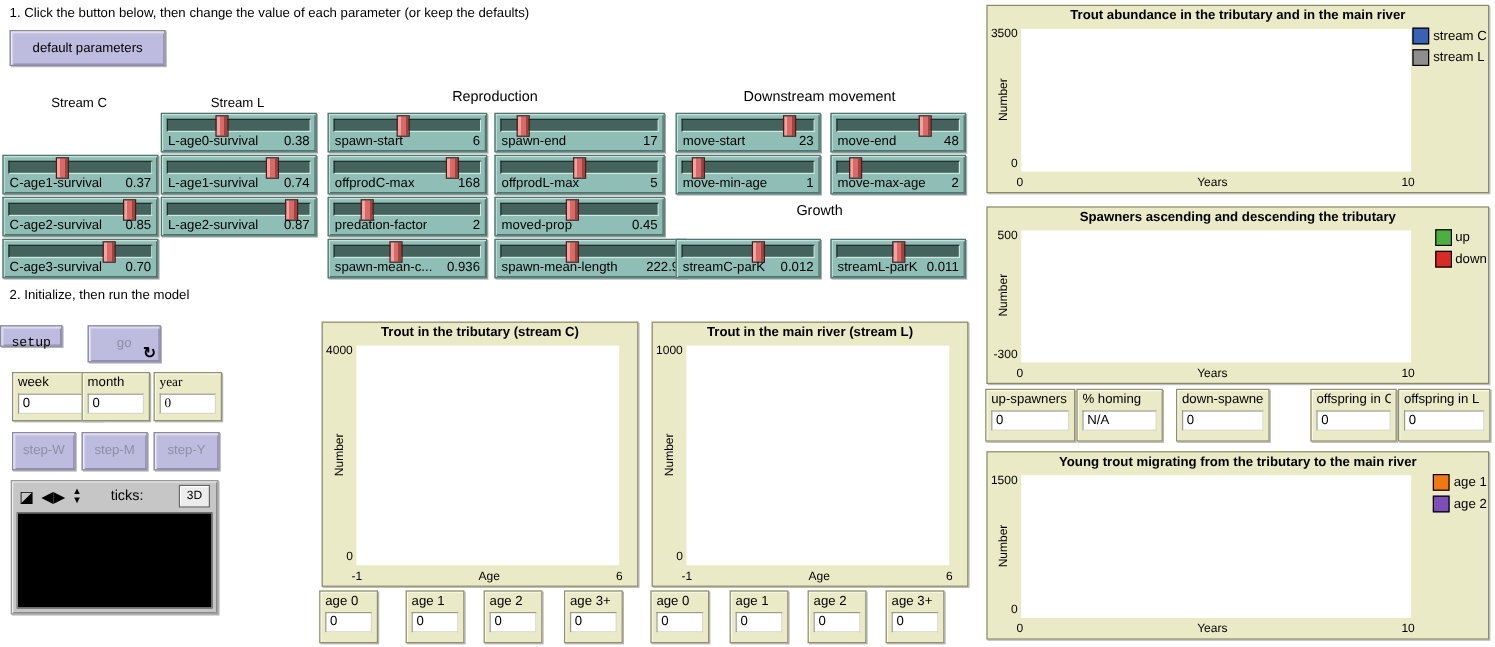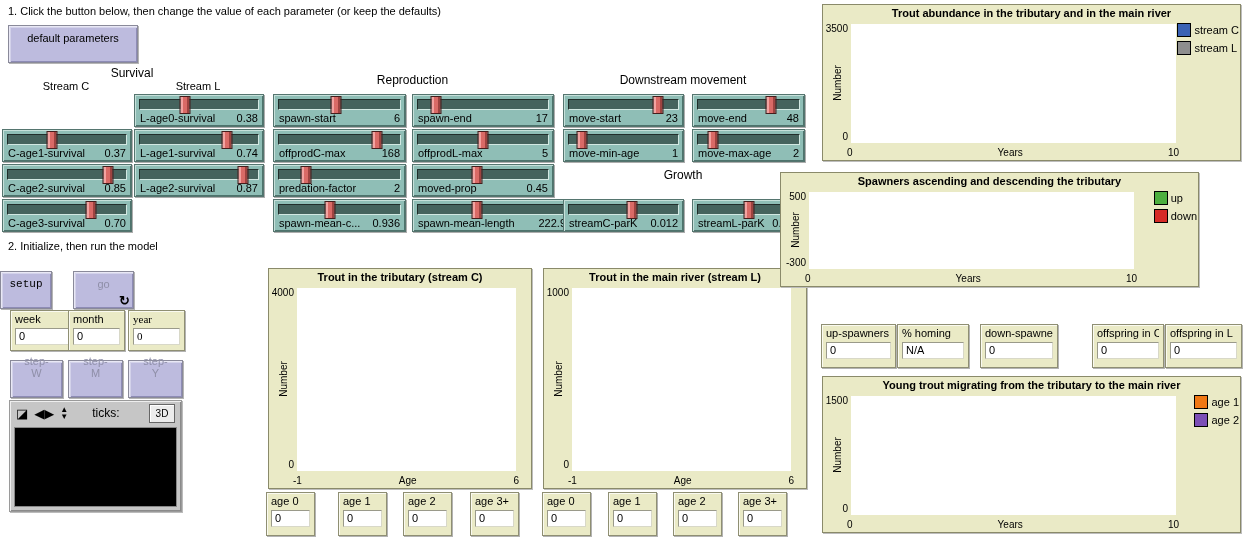--- a/index.html
+++ b/index.html
@@ -5,21 +5,21 @@
   html,body{margin:0;padding:0;background:#fff;}
   body{font-family:"Liberation Sans",sans-serif;color:#000;}
   #app{position:relative;width:1246px;height:539px;background:#fff;overflow:hidden;font-size:11px;}
   .abs{position:absolute;}
   .hdr{position:absolute;text-align:center;font-size:12px;}
   .subhdr{position:absolute;text-align:center;font-size:11px;}
 
   
   .nlbtn{position:absolute;background:#BDBBDE;border:1px solid #8a8a9a;
     box-shadow:inset 1px 1px 0 #e9e8f5,inset 2px 2px 0 #d3d2ea,inset -1px -1px 0 #8e8cb6,1px 1px 0 #b5b5b5;
-    font-family:"Liberation Sans",sans-serif;font-size:11px;color:#000;display:flex;align-items:flex-end;justify-content:center;cursor:pointer;padding:18px;}
+    font-family:"Liberation Sans",sans-serif;font-size:11px;color:#000;display:flex;align-items:flex-start;justify-content:center;cursor:pointer;padding:8px;}
   .nlbtn.dim{color:#8f8fa8;}
   .forever{position:absolute;right:3px;bottom:1px;font-size:13px;font-weight:bold;color:#000;line-height:13px;}
 
   
   .slider{position:absolute;height:31px;background:#8FBEB6;border:1px solid #55756f;
     box-shadow:inset 1px 1px 0 #c6e0da,inset -1px -1px 0 #4d736c,1px 1px 0 #adadad;}
   .track{position:absolute;left:4px;right:4px;top:4px;height:9px;background:#45635d;
     border-top:1px solid #222e2b;border-left:1px solid #222e2b;border-bottom:1px solid #d2e8e2;border-right:1px solid #d2e8e2;}
   .thumb{position:absolute;top:-4px;width:9px;height:16px;transform:translateX(-50%);
     background:linear-gradient(90deg,#f2a3a1 0 30%,#d96a66 30% 72%,#9e4340 72%);border:1px solid #441d1c;}
@@ -60,21 +60,20 @@
 </head>
 <body>
 
 <div id="app">
 
   <div class="abs" style="left:8px;top:5px;">1. Click the button below, then change the value of each parameter (or keep the defaults)</div>
   <button class="nlbtn" style="left:8px;top:25px;width:130px;height:30px;">
       <span>default parameters</span>
     </button>
 
-  <div class="hdr" style="left:2px;top:66px;width:260px;">Survival</div>
   <div class="subhdr" style="left:2px;top:80px;width:128px;">Stream C</div>
   <div class="subhdr" style="left:134px;top:80px;width:128px;">Stream L</div>
   <div class="hdr" style="left:273px;top:73px;width:279px;">Reproduction</div>
   <div class="hdr" style="left:563px;top:73px;width:240px;">Downstream movement</div>
   <div class="hdr" style="left:563px;top:168px;width:240px;">Growth</div>
 
   <div class="slider" style="left:2px;top:129px;width:128px;">
     <div class="track">
         <div class="thumb" style="left: 37%;"></div>
       </div>
@@ -382,21 +381,21 @@
           <span>stream L</span>
         </div>
     </div>
     <div class="xrow">
         <span>0</span>
         <span>Years</span>
         <span>10</span>
       </div>
   </div>
 
-  <div class="plot haslegend" style="left:780px;top:172px;width:419px;height:115px;">
+  <div class="plot haslegend" style="left:822px;top:172px;width:419px;height:148px;">
     <div class="ptitle">Spawners ascending and descending the tributary</div>
     <span class="tymax">500</span>
     <span class="ylab">Number</span>
     <span class="tymin">-300</span>
     <div class="parea"></div>
     <div class="legend">
       <div class="litem">
           <span class="lswatch" style="background: rgb(77, 175, 63);"></span>
           <span>up</span>
         </div>

